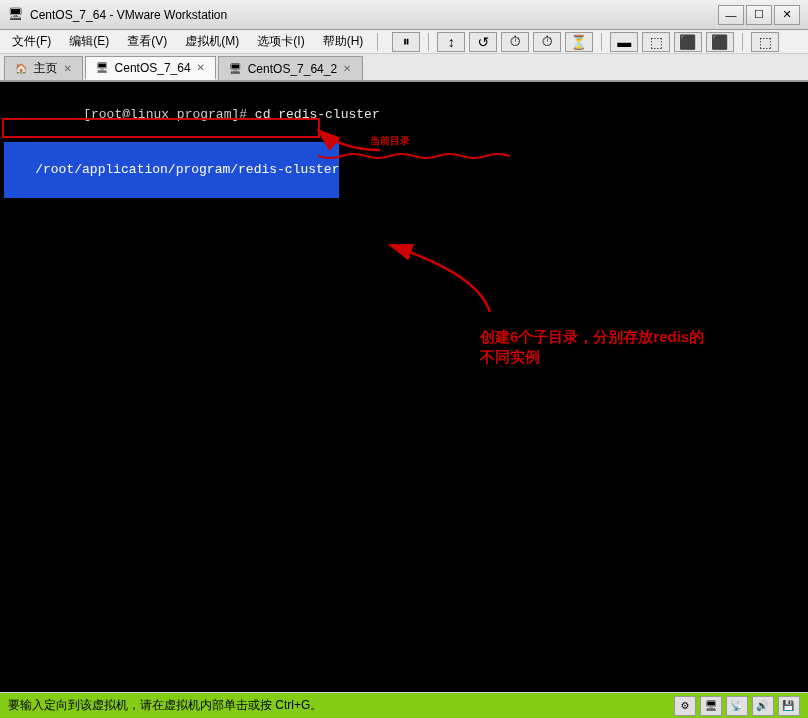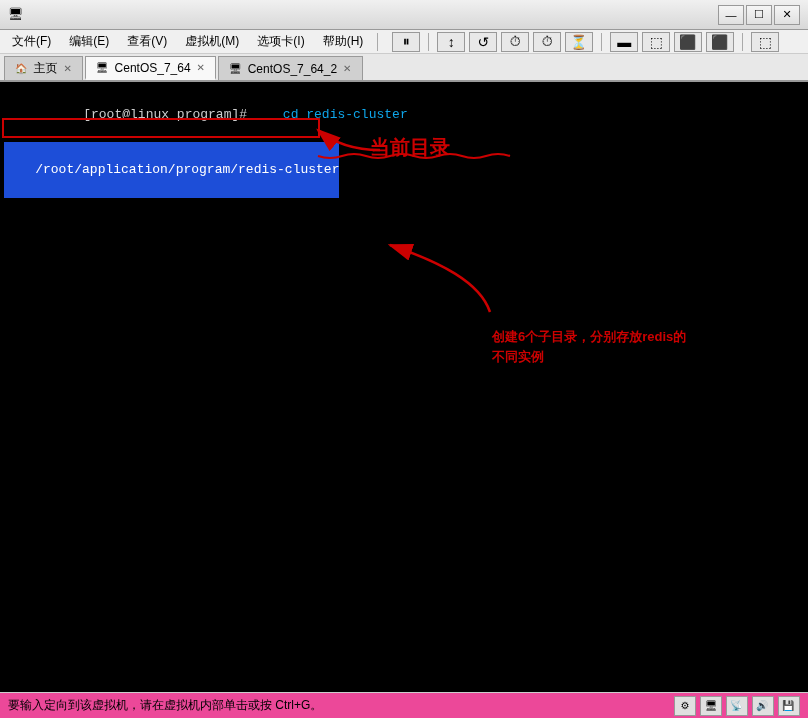--- a/index.html
+++ b/index.html
@@ -132,52 +132,52 @@
       height: calc(718px - 30px - 24px - 28px - 26px);
       overflow: hidden;
     }
 
     .term-line {
       line-height: 18px;
       white-space: pre;
     }
 
     .prompt { color: #ccc; margin-left: 48px; }
-    .cmd { color: #0ea5e9; margin-left: 28px; }
+    .cmd { color: #e5e5e5; }
 
     .highlight-box {
       position: absolute;
       border: 2px solid #cc0000;
       pointer-events: none;
     }
 
     
     .annotation {
       position: absolute;
       color: #cc0000;
-      font-size: 20px;
+      font-size: 10px;
       font-weight: bold;
       font-family: 'SimSun', 'Microsoft YaHei', sans-serif;
       pointer-events: none;
     }
 
     
     .arrows-overlay {
       position: absolute;
       top: 0;
       left: 0;
       width: 100%;
       height: 100%;
       pointer-events: none;
     }
 
     
     .status-bar {
       height: 26px;
-      background: #ec4899;
+      background: #84cc16;
       border-top: 1px solid #ccc;
       display: flex;
       align-items: center;
       padding: 0 8px;
       font-size: 12px;
       color: #000;
       gap: 8px;
     }
     .status-icons {
       margin-left: auto;
@@ -196,20 +196,21 @@
       justify-content: center;
       cursor: pointer;
     }
   </style>
 </head>
 <body>
 
 <div class="title-bar">
   <div class="title-bar-left">
     <span class="title-bar-icon">🖥</span>
+    <span>CentOS_7_64 - VMware Workstation</span>
   </div>
   <div class="title-bar-controls">
     <button class="title-btn">—</button>
     <button class="title-btn">☐</button>
     <button class="title-btn close">✕</button>
   </div>
 </div>
 
 <div class="menu-bar">
   <span class="menu-item">文件(F)</span>
@@ -284,21 +285,21 @@
 
     <path d="M 490,230 C 480,200 440,180 390,163" stroke="#cc0000" stroke-width="2.5" fill="none" marker-end="url(#arrowhead2)"></path>
 
     <path d="M 318,74 Q 330,78 342,74 Q 354,70 366,74 Q 378,78 390,74 Q 402,70 414,74 Q 426,78 438,74 Q 450,70 462,74 Q 474,78 486,74 Q 498,70 510,74" stroke="#cc0000" stroke-width="2" fill="none"></path>
   </svg>
 
   
   <div class="annotation" style="top: 52px; left: 370px;">当前目录</div>
 
   
-  <div class="annotation" style="top: 245px; left: 492px; font-size: 13px; line-height: 20px;">创建6个子目录，分别存放redis的<br>不同实例</div>
+  <div class="annotation" style="top: 245px; left: 480px; font-size: 15px; line-height: 20px;">创建6个子目录，分别存放redis的<br>不同实例</div>
 
 </div>
 
 <div class="status-bar">
   <span>要输入定向到该虚拟机，请在虚拟机内部单击或按 Ctrl+G。</span>
   <div class="status-icons">
     <button class="status-icon-btn">⚙</button>
     <button class="status-icon-btn">🖥</button>
     <button class="status-icon-btn">📡</button>
     <button class="status-icon-btn">🔊</button>

